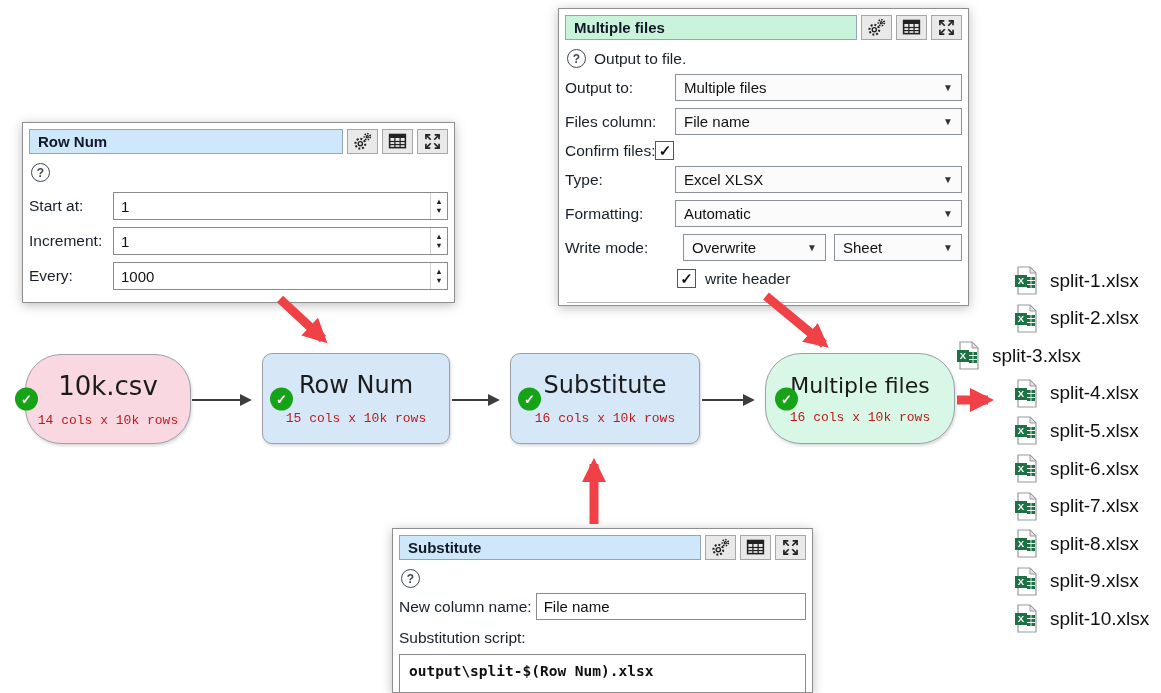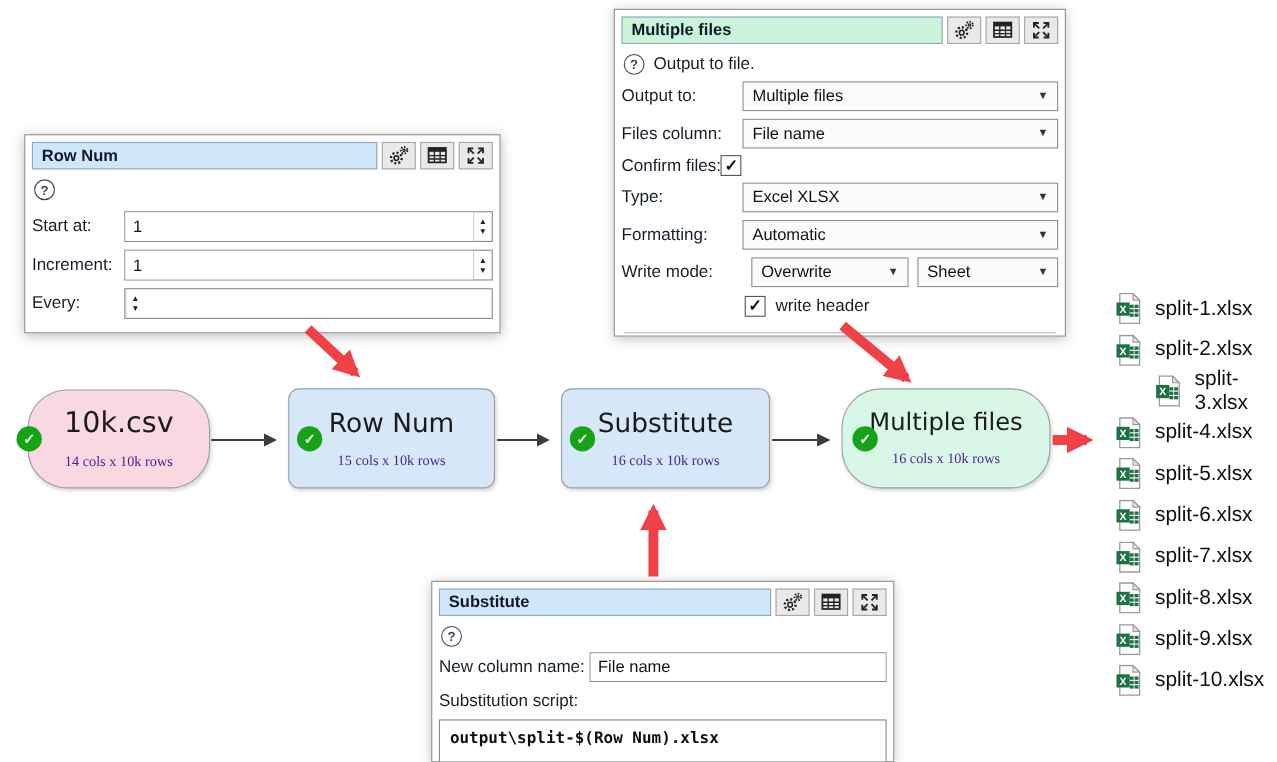--- a/index.html
+++ b/index.html
@@ -44,21 +44,21 @@
   #panel-multifiles .lbl { width:110px; }
   #panel-substitute { left:392px; top:528px; width:421px; height:165px; }
   .script-box { margin-top:7px; border:1px solid #8a8a8a; background:#fff; padding:8px 9px 20px 9px;
                 font-family:"DejaVu Sans Mono","Liberation Mono",monospace;
                 font-weight:700; font-size:14.5px; color:#101010; }
 
   
   .node { position:absolute; border:1px solid #9aa0a6; display:flex; flex-direction:column;
           align-items:center; justify-content:center; box-shadow:1px 2px 3px rgba(150,150,150,.35); }
   .node-title { font-family:"DejaVu Sans", sans-serif; font-size:24px; color:#1b1b1b; }
-  .node-sub { font-family:Liberation Serif, serif; font-size:13px; color:#4c1d95; margin-top:12px;text-align:right; }
+  .node-sub { font-family:Liberation Mono, monospace; font-size:13px; color:#b91c1c; margin-top:12px;text-align:right; }
   .node-check { position:absolute; top:50%; transform:translateY(-50%); width:23px; height:23px;
                 border-radius:50%; display:flex; align-items:center; justify-content:center; }
   .node-check i { font-style:normal; color:#fff; font-size:13px; font-weight:700; }
 
   
   .file-row { position:absolute; display:flex; align-items:center; gap:11px; height:31px;margin-top:43px; }
   .file-row svg { width:25px; height:29px; flex:none; }
   .file-label { font-size:19px; color:#101010; }
 
   #overlay { position:absolute; left:0; top:0; width:1161px; height:693px;
@@ -152,20 +152,21 @@
         <input value="1" style="">
         <div class="spin">
           <span>▲</span>
           <span>▼</span>
         </div>
       </div>
     </div>
     <div class="field-row">
       <span class="lbl">Every:</span>
       <div class="spinedit">
+        <input value="1000" style="">
         <div class="spin">
           <span>▲</span>
           <span>▼</span>
         </div>
       </div>
     </div>
   </div>
 
   <div class="panel" id="panel-multifiles">
     <div class="titlebar">
@@ -312,21 +313,21 @@
           <use href="#icon-xlsx"></use>
         </svg>
         <span class="file-label">split-1.xlsx</span>
       </div>
       <div class="file-row" style="left: 1014px; top: 259.6px;">
         <svg>
           <use href="#icon-xlsx"></use>
         </svg>
         <span class="file-label">split-2.xlsx</span>
       </div>
-      <div class="file-row" style="left: 1050px; top: 297.2px;">
+      <div class="file-row" style="left: 956px; top: 297.2px;">
         <svg>
           <use href="#icon-xlsx"></use>
         </svg>
         <span class="file-label">split-3.xlsx</span>
       </div>
       <div class="file-row" style="left: 1014px; top: 334.8px;">
         <svg>
           <use href="#icon-xlsx"></use>
         </svg>
         <span class="file-label">split-4.xlsx</span>

